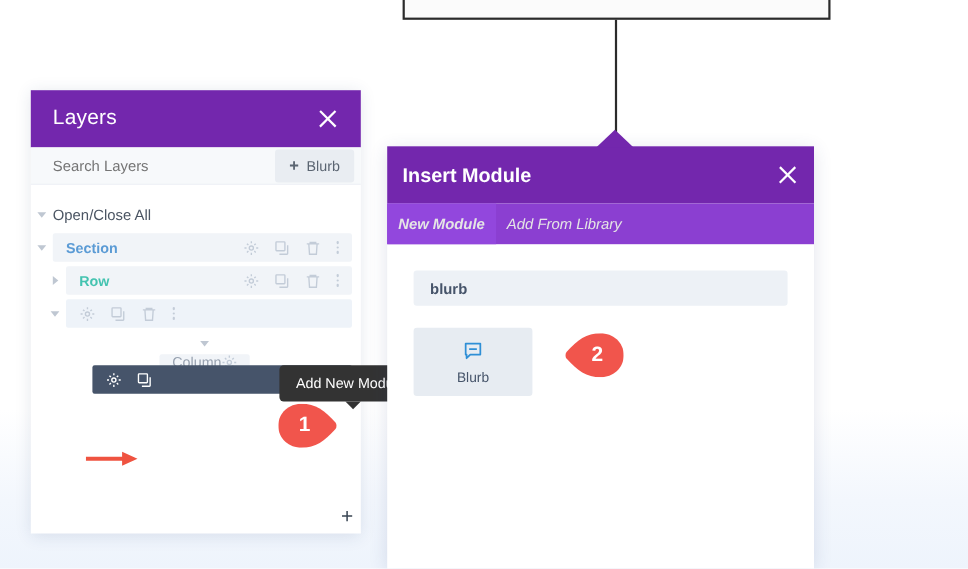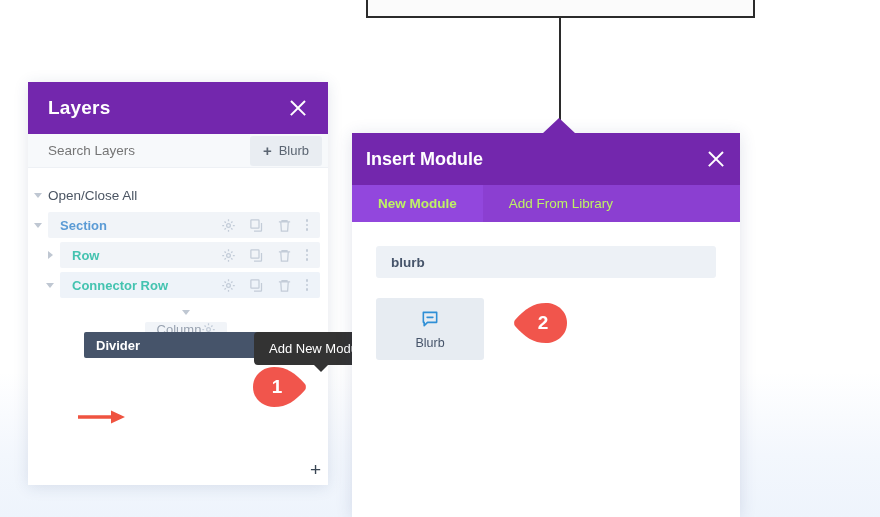--- a/index.html
+++ b/index.html
@@ -40,21 +40,21 @@
   }
   .layers-header {
     height: 52px;
     background: #7327ad;
     display: flex; align-items: center;
     padding: 0 20px;
   }
   .layers-title {
     color: #ffffff;
     font-size: 19px;
-    font-weight: 700;
+    font-weight: 400;
     letter-spacing: .2px;
     flex: 1;
   }
   .close-x {
     width: 20px; height: 20px;
     position: relative;
     cursor: pointer;
   }
   .close-x::before, .close-x::after {
     content: ""; position: absolute;
@@ -219,24 +219,25 @@
     flex: 1;
   }
   .insert-tabs {
     height: 37px;
     background: #8b3fd1;
     display: flex;
   }
   .tab {
     height: 37px;
     display: flex; align-items: center;
-    padding: 0 26px;
-    color: #bef264;
+    padding: 0 10px;
+    color: #e5e5e5;
     font-size: 13.5px;
     cursor: pointer;
+    font-style: italic;
   }
   .tab.active { background: #9247dd; font-weight: 700; }
 
   .insert-body { padding: 24px 24px 0 24px; }
   .module-search {
     width: 100%;
     height: 32px;
     background: #edf1f6;
     border: none; outline: none;
     border-radius: 3px;
@@ -372,21 +373,20 @@
               </span>
           </span>
         </div>
       </div>
 
       <div class="tree-row row-connector ind-1">
         <div class="caret">
             <i></i>
           </div>
         <div class="row-body">
-          <span class="row-label">Connector Row</span>
           <span class="row-icons">
             <span class="ic">
                 <svg width="15" height="15" viewBox="0 0 24 24" fill="none" stroke="#c3ccd8" stroke-width="2">
                   <circle cx="12" cy="12" r="3"></circle>
                   <path d="M12 2v3M12 19v3M22 12h-3M5 12H2M18.4 5.6l-2.1 2.1M7.7 16.3l-2.1 2.1M18.4 18.4l-2.1-2.1M7.7 7.7L5.6 5.6"></path>
                 </svg>
               </span>
             <span class="ic">
                 <svg width="15" height="15" viewBox="0 0 24 24" fill="none" stroke="#c3ccd8" stroke-width="2">
                   <rect x="3" y="3" width="13" height="13" rx="1"></rect>
@@ -422,21 +422,20 @@
               </span>
           </span>
         </div>
       </div>
 
       <div class="tree-row row-divider ind-3">
         <div class="caret empty">
             <i></i>
           </div>
         <div class="row-body">
-          <span class="row-label">Divider</span>
           <span class="row-icons">
             <span class="ic">
                 <svg width="15" height="15" viewBox="0 0 24 24" fill="none" stroke="#ffffff" stroke-width="2">
                   <circle cx="12" cy="12" r="3"></circle>
                   <path d="M12 2v3M12 19v3M22 12h-3M5 12H2M18.4 5.6l-2.1 2.1M7.7 16.3l-2.1 2.1M18.4 18.4l-2.1-2.1M7.7 7.7L5.6 5.6"></path>
                 </svg>
               </span>
             <span class="ic">
                 <svg width="15" height="15" viewBox="0 0 24 24" fill="none" stroke="#ffffff" stroke-width="2">
                   <rect x="3" y="3" width="13" height="13" rx="1"></rect>

